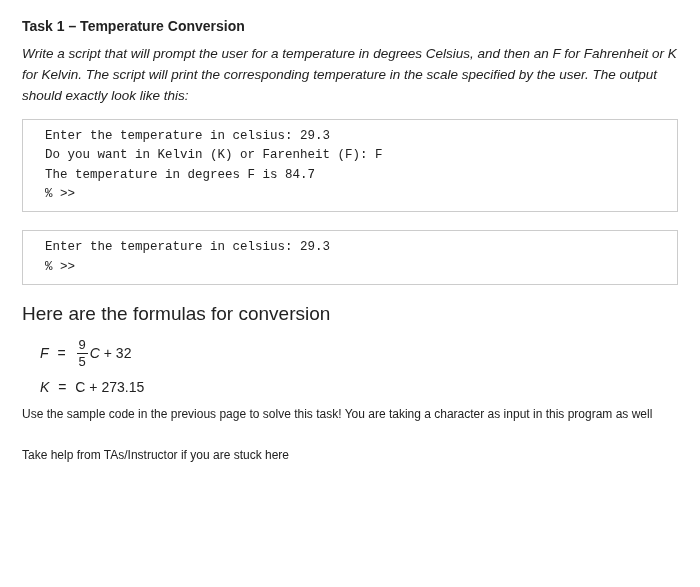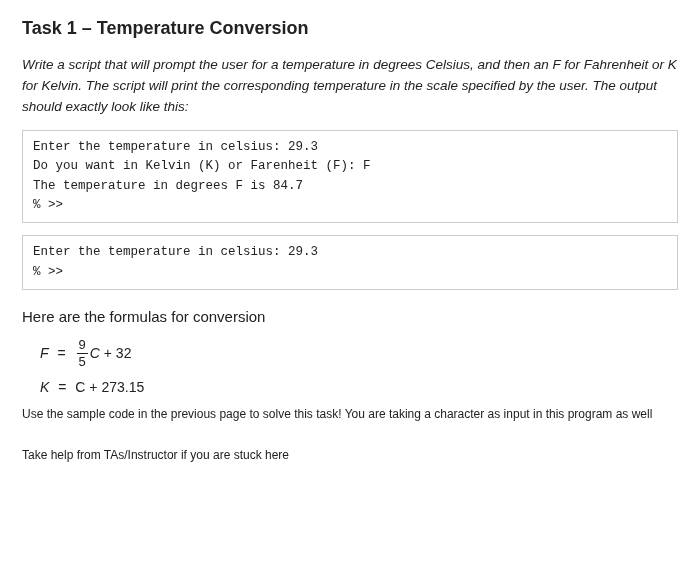--- a/index.html
+++ b/index.html
@@ -13,49 +13,49 @@
       min-height: 587px;
       background: #ffffff;
       font-family: Arial, sans-serif;
       font-size: 14px;
       color: #222222;
       padding: 18px 22px 20px 22px;
     }
 
     .task-title {
       font-weight: bold;
-      font-size: 18px;
-      margin-bottom: 16px;
+      font-size: 14px;
+      margin-bottom: 10px;
     }
 
     .description {
       font-size: 13.5px;
       line-height: 1.55;
       margin-bottom: 12px;
       font-style: italic;
     }
 
     .code-block {
       border: 1px solid #cccccc;
       background: #ffffff;
-      padding: 7px 10px 7px 10px;
+      padding: 7px 10px 7px 22px;
       font-family: 'Courier New', Courier, monospace;
       font-size: 12.5px;
       line-height: 1.55;
-      margin-bottom: 12px;
+      margin-bottom: 18px;
       color: #222;
     }
 
     .formulas-section {
       margin-top: 18px;
       margin-bottom: 10px;
     }
 
     .formulas-label {
-      font-size: 15px;
+      font-size: 19px;
       margin-bottom: 12px;
     }
 
     .formula-row {
       display: flex;
       align-items: center;
       margin-bottom: 10px;
       margin-left: 18px;
       font-size: 14px;
     }

